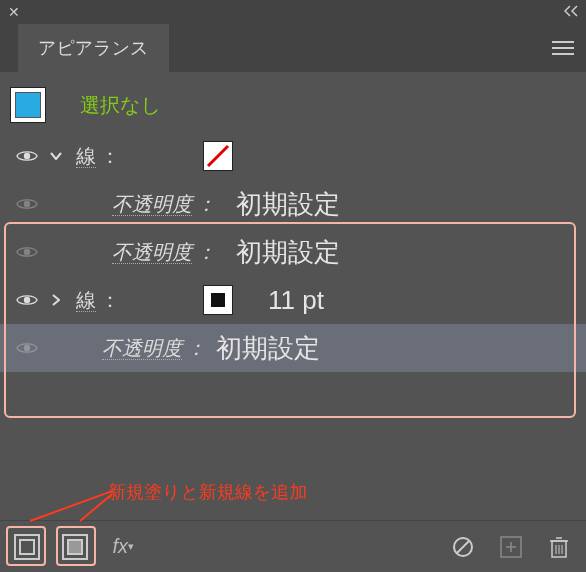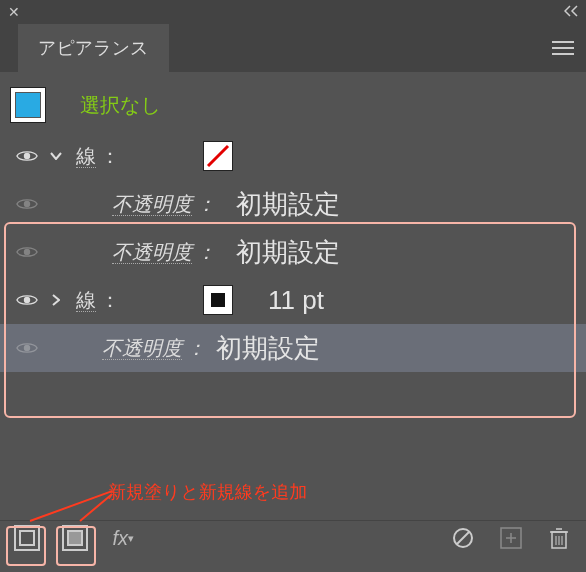--- a/index.html
+++ b/index.html
@@ -32,21 +32,21 @@
   .swatch.none { background: #fff; }
   .swatch.none .slash { position: absolute; left: 0; top: 0; width: 100%; height: 100%; }
   .swatch.fill-blue { background: #29aae3; }
   .swatch.stroke-black { background: #fff; }
   .swatch.stroke-black .inner { position: absolute; left: 3px; top: 3px; right: 3px; bottom: 3px; background: #111; border: 2px solid #fff; }
   .value-cell { font-size: 26px; color: #e5e5e5; padding-left: 20px; }
   .opacity-row .label-cell { width: auto; font-style: italic; }
   .highlight-box { position: absolute; border: 2px solid #f7b5a8; border-radius: 6px; pointer-events: none; }
   .annot-label { position: absolute; color: #ff3b1f; font-size: 18px; font-weight: 500; }
   .annot-line { position: absolute; background: #ff3b1f; height: 2px; transform-origin: left center; }
-  .footer { height: 52px; background: #535353; border-top: 1px solid #444; display: flex; padding: 0 10px; gap: 14px; }
+  .footer { height: 52px; background: #535353; border-top: 1px solid #444; display: flex; align-items: center; padding: 0 10px; gap: 14px; }
   .foot-btn { width: 34px; height: 34px; display: flex; align-items: center; justify-content: center; cursor: pointer; }
   .foot-btn svg { display: block; }
   .foot-spacer { flex: 1; }
   .foot-btn.dim { opacity: 0.45; }
   .fx { font-style: italic; font-size: 20px; color: #bbb; }
   .small-hl { position: absolute; border: 2px solid #f7b5a8; border-radius: 4px; pointer-events: none; }
   .colon { margin-left: 4px; }
 </style>
 </head>
 <body>

